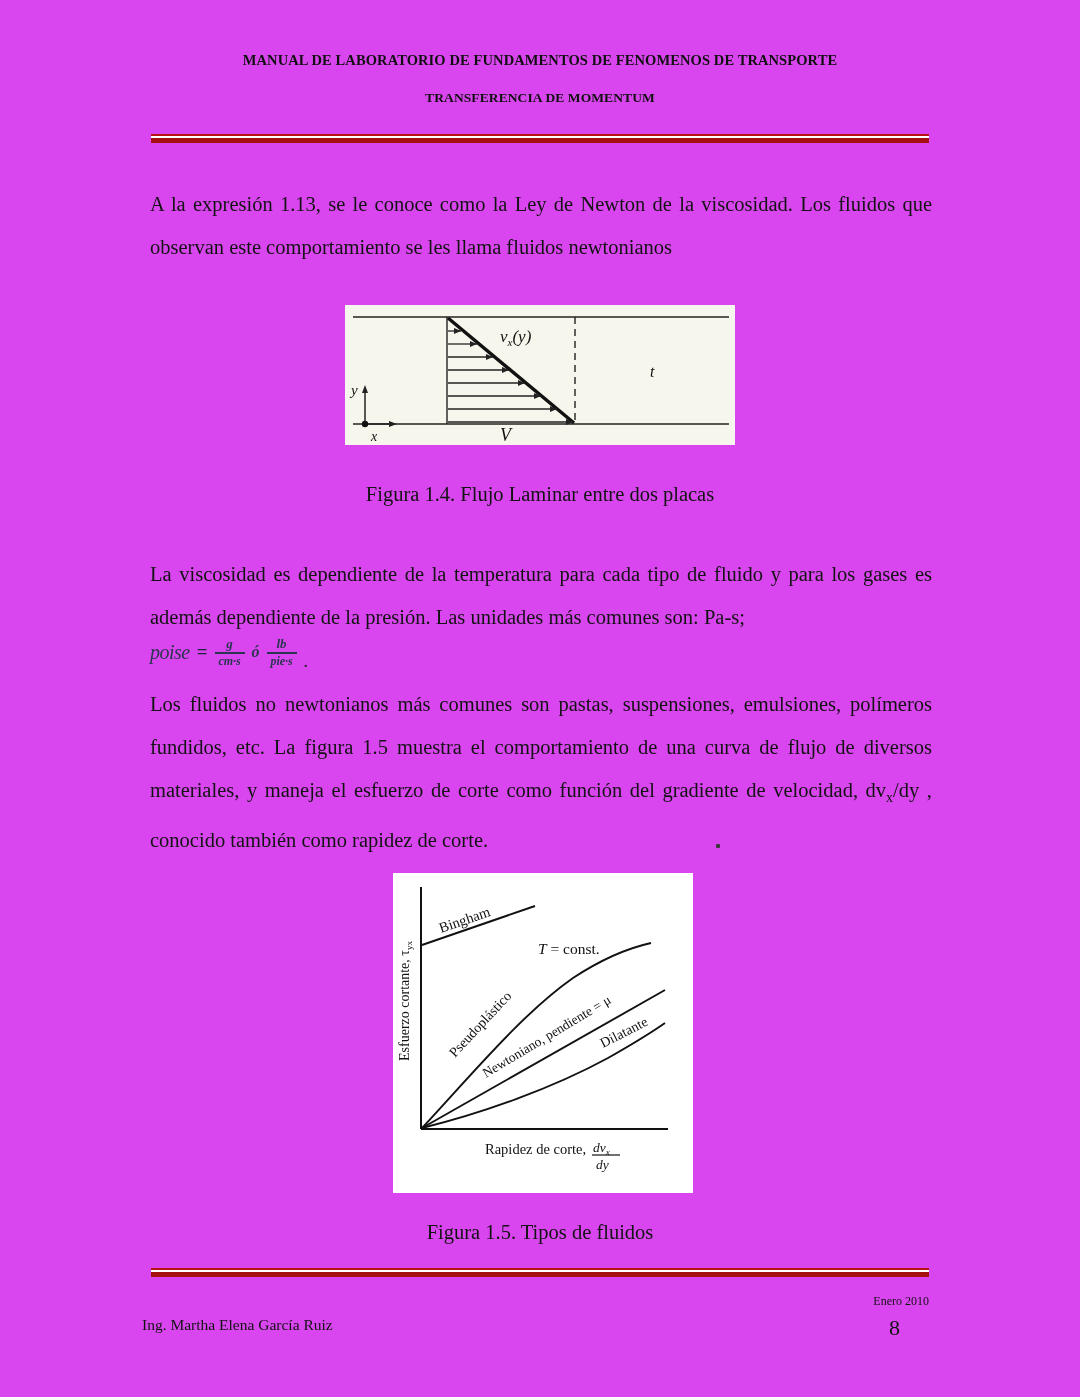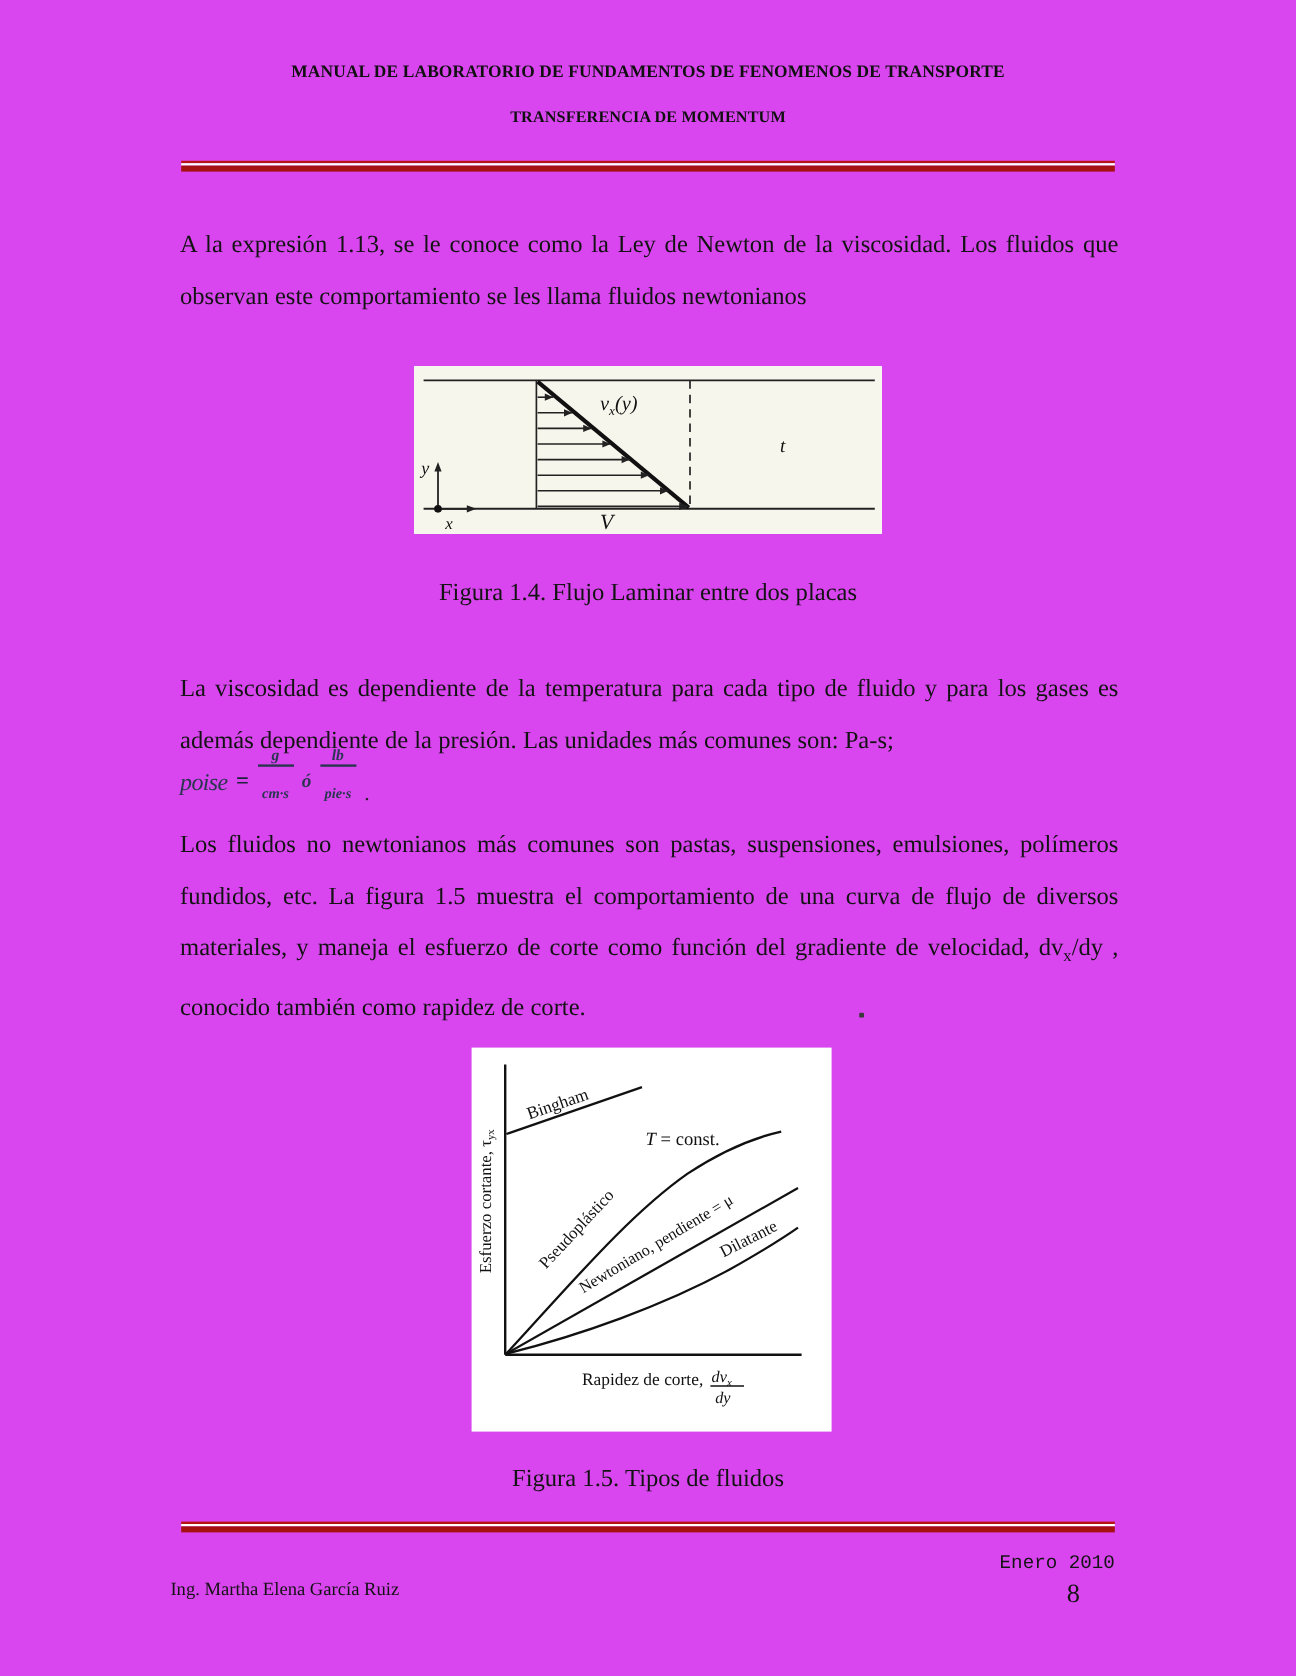--- a/index.html
+++ b/index.html
@@ -136,21 +136,21 @@
     color: #2a3550;
   }
   .frac .num { font-size: 13px; padding: 0 3px; }
   .frac .bar {
     width: 100%;
     min-width: 30px;
     height: 2px;
     background: #2a3550;
     margin: 1px 0;
   }
-  .frac .den { font-size: 12px; padding: 15px 3px; }
+  .frac .den { font-size: 12px; padding: 0 3px; }
   .formula .fo {
     font-family: "Liberation Serif", serif;
     font-weight: bold;
     font-style: italic;
     font-size: 16px;
   }
   .formula .fdot {
     align-self: flex-end;
     font-size: 18px;
     padding-bottom: 2px;
@@ -187,22 +187,22 @@
     height: 4px;
     background: #3a3a3a;
     border-radius: 1px;
   }
 
   
   .footer-date {
     position: absolute;
     right: 151px;
     top: 1294px;
-    font-family: Liberation Mono, monospace;
-    font-size: 16px;
+    font-family: Liberation Serif, serif;
+    font-size: 12px;
     color: #131313;
   }
   .footer-page {
     position: absolute;
     right: 180px;
     top: 1315px;
     font-family: "Liberation Serif", serif;
     font-size: 22px;
     color: #131313;
   }

